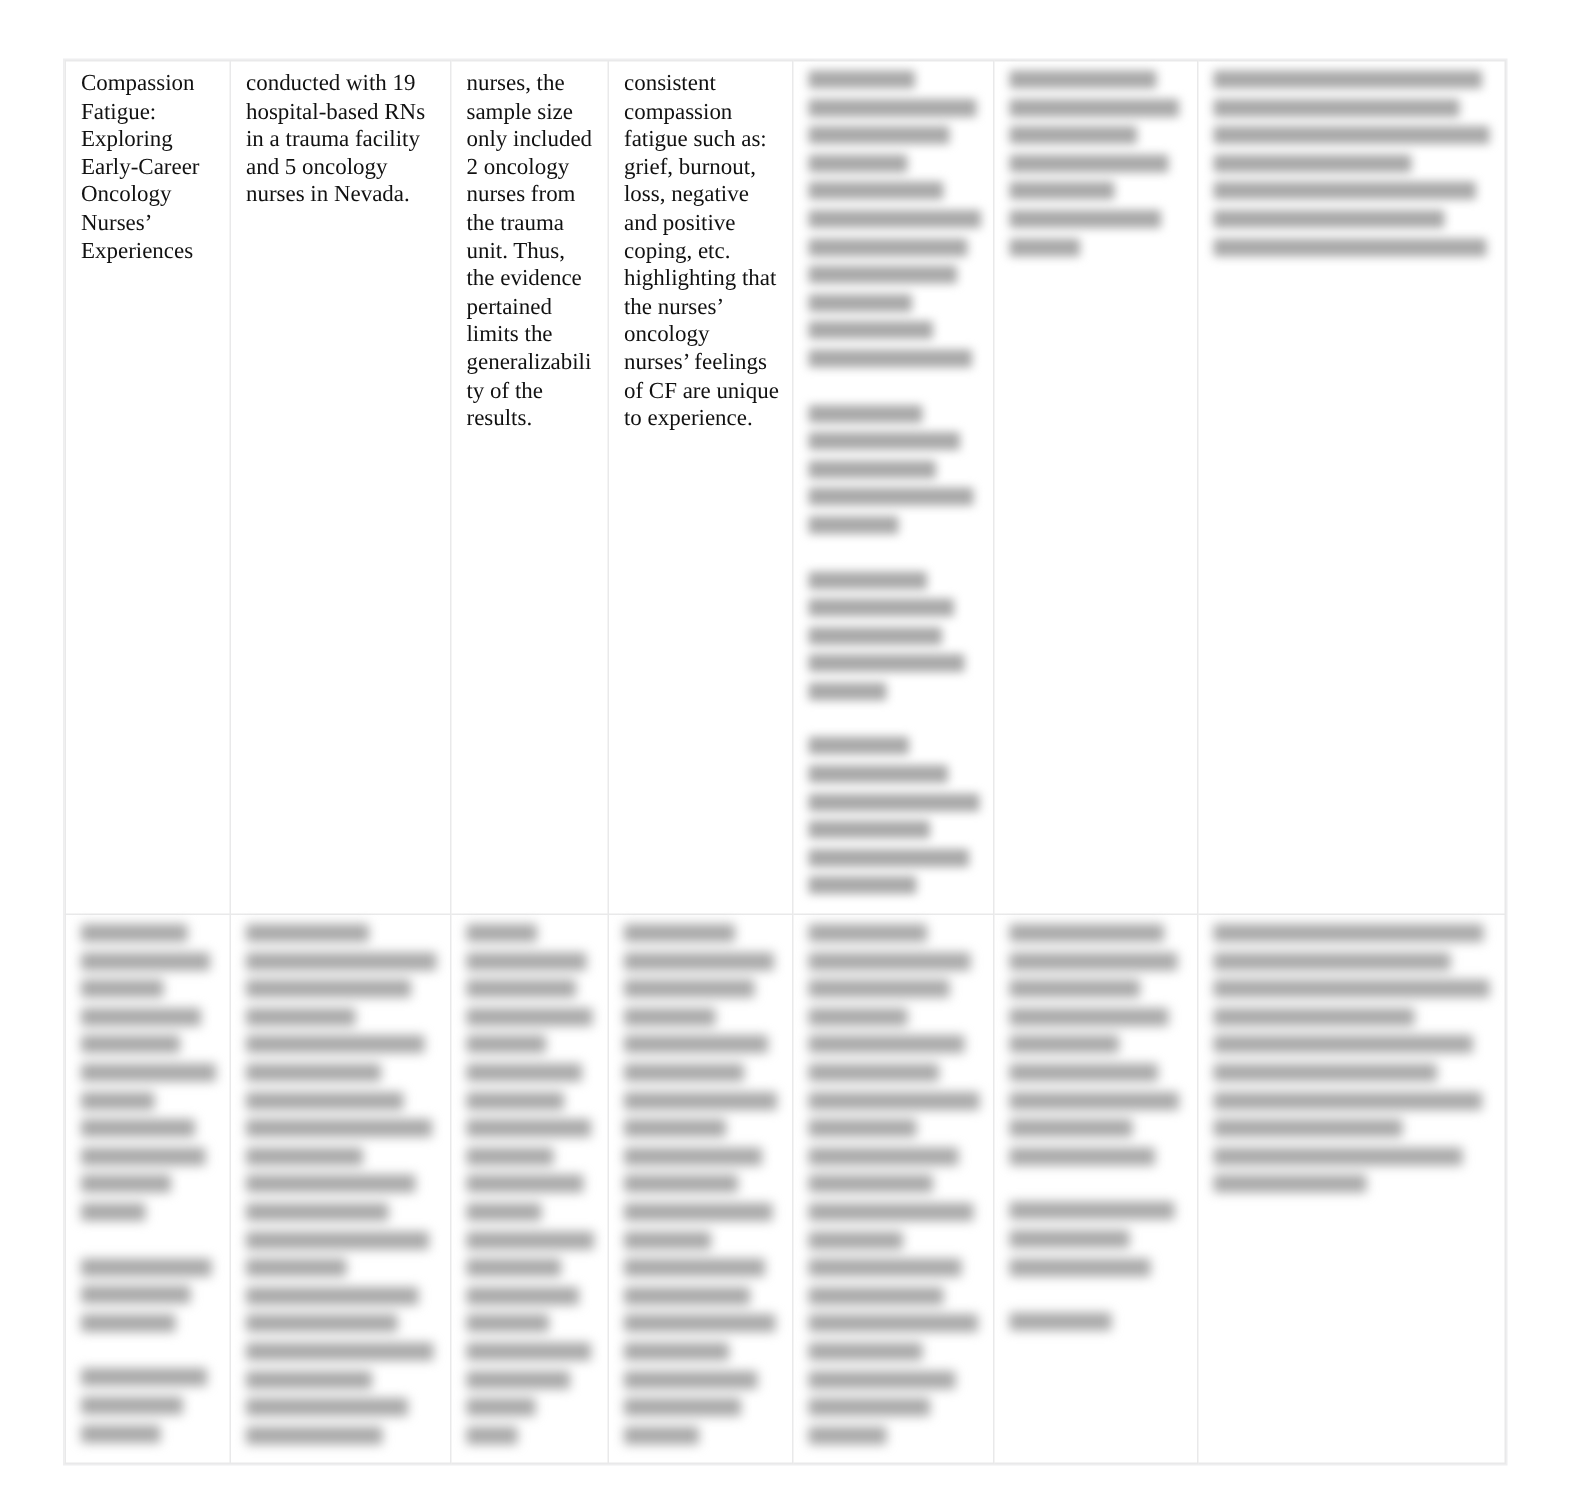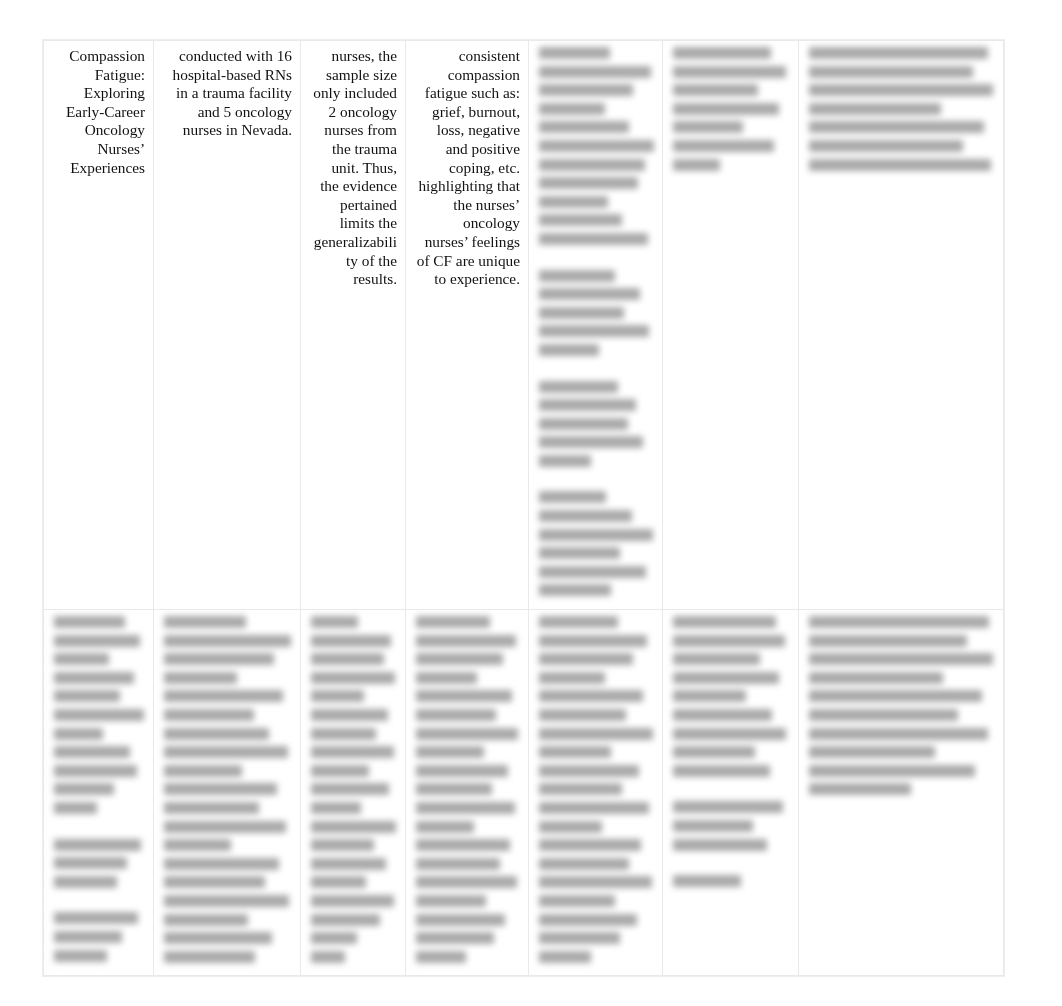--- a/index.html
+++ b/index.html
@@ -17,21 +17,20 @@
     overflow: hidden;
   }
 
   #page {
     position: absolute;
     left: 0;
     top: 0;
     width: 1062px;
     height: 1006px;
     background: #ffffff;
-    text-align: right;
   }
 
   
   #matrix-table {
     position: absolute;
     left: 43px;
     top: 40px;
     width: 960px;
     border-collapse: collapse;
     table-layout: fixed;
@@ -112,21 +111,21 @@
         <col class="col-3">
         <col class="col-4">
       <col class="col-5">
         <col class="col-6">
         <col class="col-7">
     </colgroup>
     <tbody>
 
       <tr class="row-1">
         <td class="cell-r1c1">Compassion Fatigue: Exploring Early-Career Oncology Nurses’ Experiences</td>
-        <td class="cell-r1c2">conducted with 16 hospital-based RNs in a trauma facility and 5 oncology nurses in Nevada.</td>
+        <td class="cell-r1c2">conducted with 19 hospital-based RNs in a trauma facility and 5 oncology nurses in Nevada.</td>
         <td class="cell-r1c3">nurses, the sample size only included 2 oncology nurses from the trauma unit. Thus, the evidence pertained limits the generalizability of the results.</td>
         <td class="cell-r1c4">consistent compassion fatigue such as: grief, burnout, loss, negative and positive coping, etc. highlighting that the nurses’ oncology nurses’ feelings of CF are unique to experience.</td>
         <td>
           <span class="redacted"><span class="rline" style="width: 62%;"></span><span class="rline" style="width: 97%;"></span><span class="rline" style="width: 82%;"></span><span class="rline" style="width: 57%;"></span><span class="rline" style="width: 78%;"></span><span class="rline" style="width: 100%;"></span><span class="rline" style="width: 92%;"></span><span class="rline" style="width: 86%;"></span><span class="rline" style="width: 60%;"></span><span class="rline" style="width: 72%;"></span><span class="rline" style="width: 95%;"></span><span class="rgap"></span><span class="rline" style="width: 66%;"></span><span class="rline" style="width: 88%;"></span><span class="rline" style="width: 74%;"></span><span class="rline" style="width: 96%;"></span><span class="rline" style="width: 52%;"></span><span class="rgap"></span><span class="rline" style="width: 69%;"></span><span class="rline" style="width: 84%;"></span><span class="rline" style="width: 77%;"></span><span class="rline" style="width: 90%;"></span><span class="rline" style="width: 45%;"></span><span class="rgap"></span><span class="rline" style="width: 58%;"></span><span class="rline" style="width: 81%;"></span><span class="rline" style="width: 99%;"></span><span class="rline" style="width: 70%;"></span><span class="rline" style="width: 93%;"></span><span class="rline" style="width: 63%;"></span></span>
         </td>
         <td>
           <span class="redacted"><span class="rline" style="width: 84%;"></span><span class="rline" style="width: 97%;"></span><span class="rline" style="width: 73%;"></span><span class="rline" style="width: 91%;"></span><span class="rline" style="width: 60%;"></span><span class="rline" style="width: 86%;"></span><span class="rline" style="width: 40%;"></span></span>
         </td>
         <td>
           <span class="redacted"><span class="rline" style="width: 96%;"></span><span class="rline" style="width: 88%;"></span><span class="rline" style="width: 99%;"></span><span class="rline" style="width: 71%;"></span><span class="rline" style="width: 94%;"></span><span class="rline" style="width: 83%;"></span><span class="rline" style="width: 98%;"></span></span>

